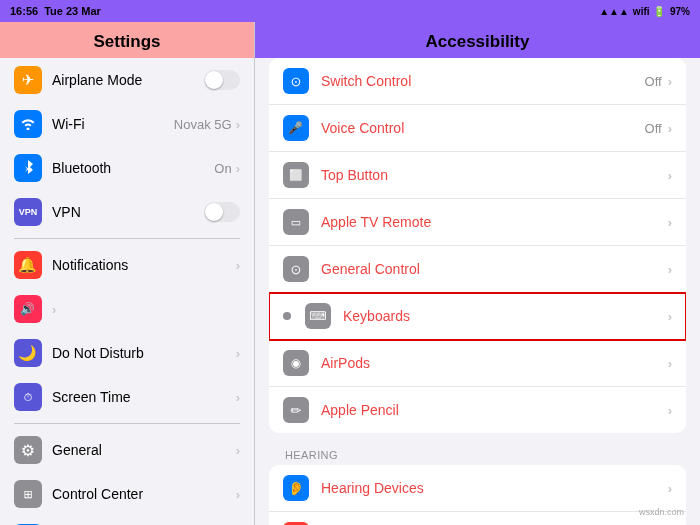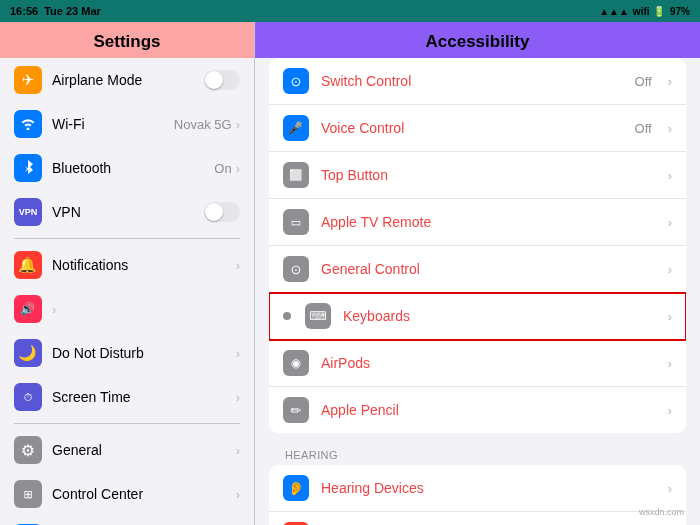--- a/index.html
+++ b/index.html
@@ -8,21 +8,21 @@
       background: #f2f2f7;
       width: 700px;
       height: 525px;
       overflow: hidden;
       position: relative;
     }
 
     
     .status-bar {
       height: 22px;
-      background: #0f766e;
+      background: #8b5cf6;
       display: flex;
       justify-content: space-between;
       align-items: center;
       padding: 0 10px;
       font-size: 11px;
       font-weight: 600;
       gap: 10px;
     }
     .status-left { display: flex; gap: 6px; align-items: center; }
     .status-right { display: flex; gap: 4px; align-items: center; font-size: 10px; }
@@ -191,21 +191,21 @@
       border-radius: 6px;
       display: flex;
       align-items: center;
       justify-content: center;
       margin-right: 12px;
       font-size: 14px;
       flex-shrink: 0;
     }
 
     .row-label { flex: 1; font-size: 14px; color: #ef4444; }
-    .row-value { font-size: 13px; color: #8e8e93; margin-right: 16px; }
+    .row-value { font-size: 13px; color: #8e8e93; margin-right: 6px; }
     .chevron {
       color: #c7c7cc;
       font-size: 13px;
       font-weight: 600;
     }
 
     .row-dot {
       width: 8px;
       height: 8px;
       border-radius: 50%;

